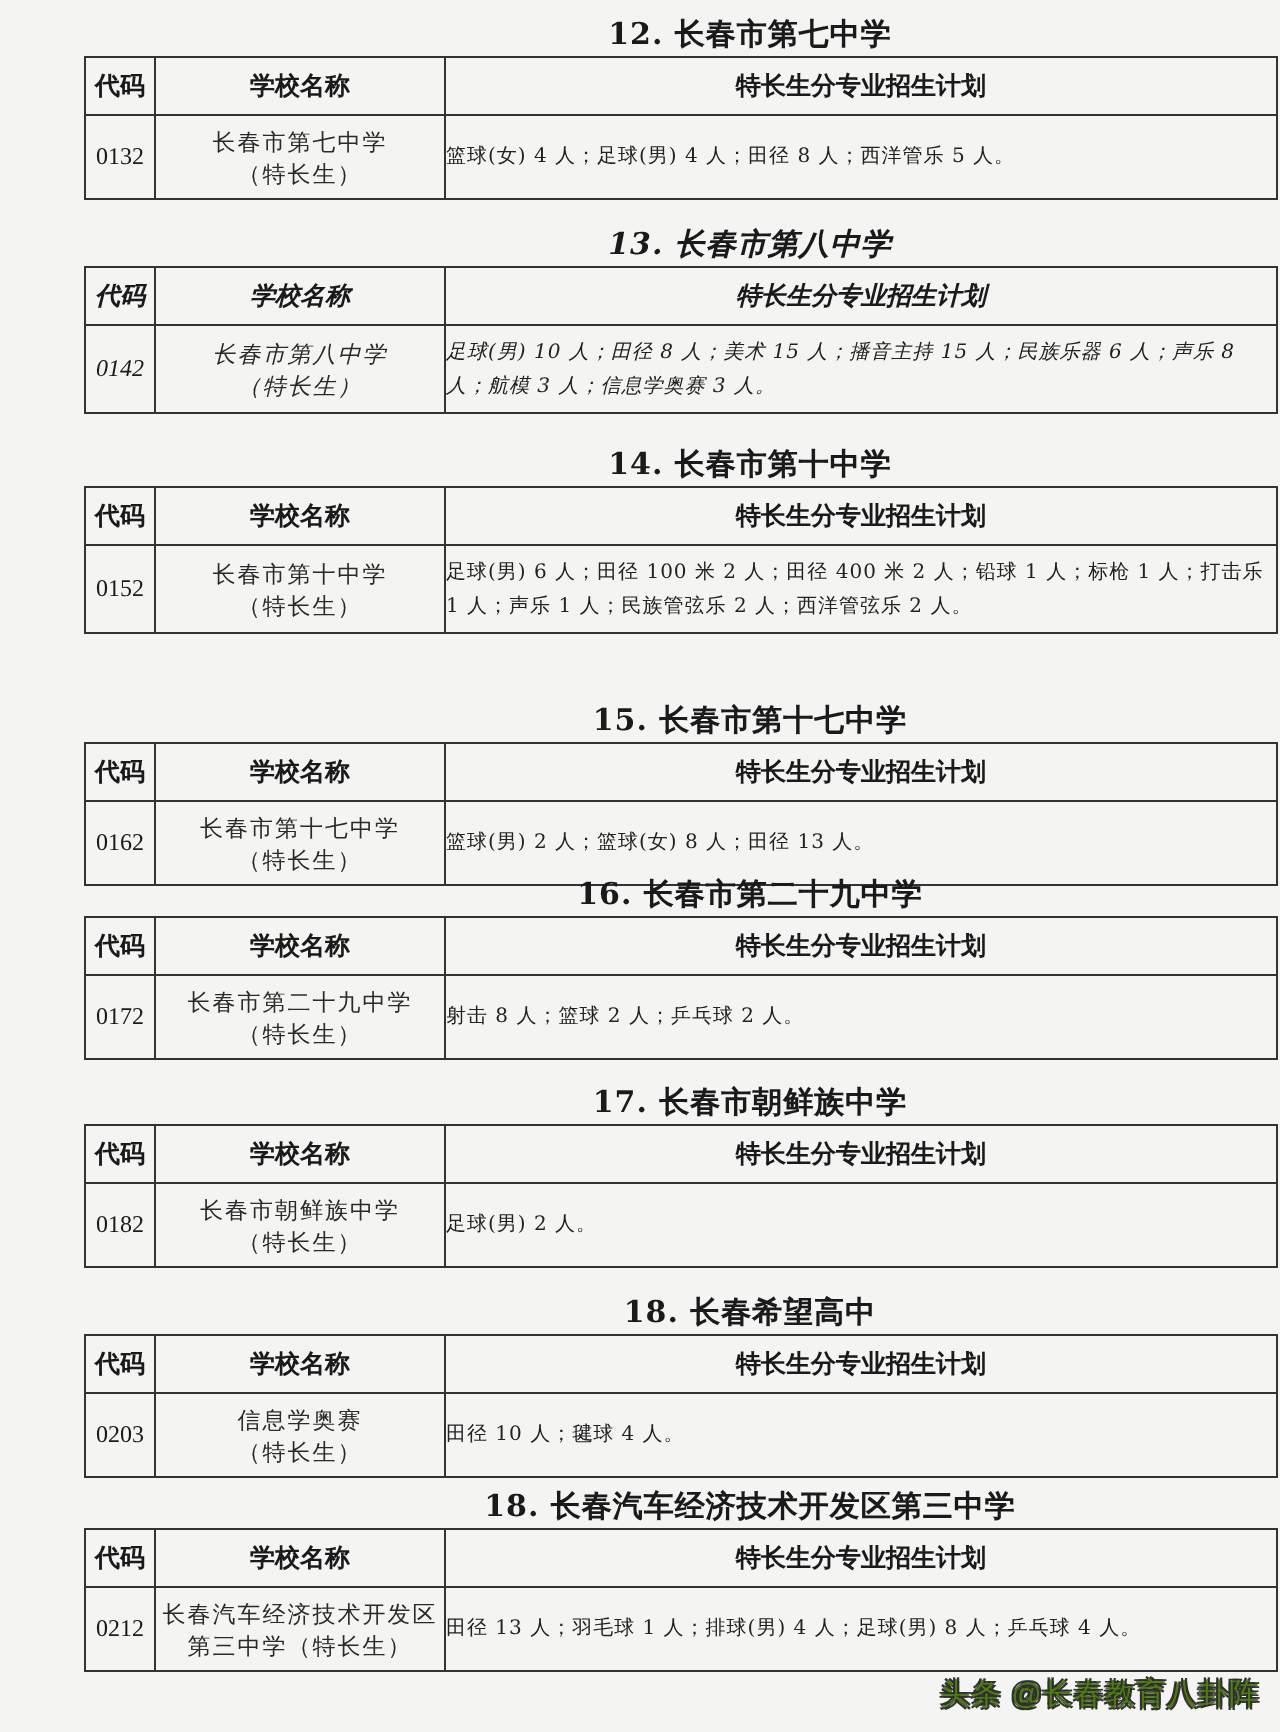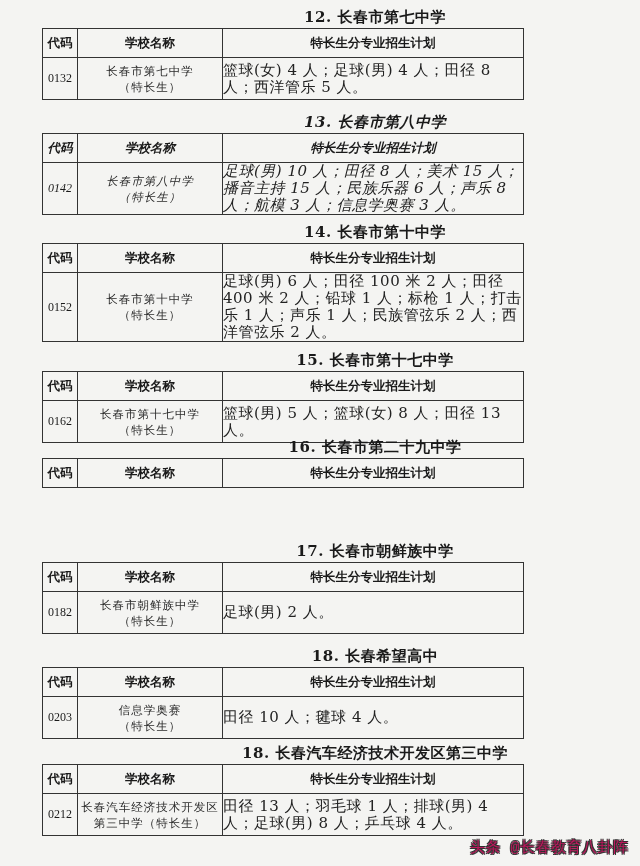--- a/index.html
+++ b/index.html
@@ -12,21 +12,21 @@
   }
   .page { position:absolute; left:0; top:0; width:640px; height:866px; }
   .section { position:absolute; left:42px; width:606px; }
   .sec-title {
     text-align:center; font-size:15px; font-weight:bold;
     height:22px; line-height:22px; letter-spacing:0.5px;
     font-family: "DejaVu Serif", "Liberation Serif", serif;
     padding-left:60px;
   }
   table.plan {
-    border-collapse:collapse; width:482px; table-layout:fixed;
+    border-collapse:collapse; width:597px; table-layout:fixed;
     border:1.5px solid #222;
   }
   table.plan td, table.plan th {
     border:1px solid #333; padding:0; vertical-align:middle;
   }
   th {
     font-family: "DejaVu Sans", "Liberation Sans", sans-serif;
     font-weight:bold; font-size:12.5px; height:28px; text-align:center;
   }
   col.c-code { width:35px; }
@@ -34,29 +34,29 @@
   td.code {
     font-family:"Liberation Serif", "DejaVu Serif", serif;
     font-size:12px; text-align:center;
   }
   td.name {
     text-align:center; font-size:11.5px; line-height:16px; letter-spacing:1px;
     color:#2a2a2a;
   }
   td.name span { display:block; }
   td.plan-text {
-    font-size:15px; line-height:17px; padding:3px 6px; color:#222;
+    font-size:10px; line-height:17px; padding:3px 6px; color:#222;
     letter-spacing:0.5px;
   }
   .row-data { height:42px; }
   .row-data.tall { height:44px; }
   .watermark {
     position:absolute; left:470px; top:838px;
-    font-family:Liberation Mono, monospace;
-    font-size:15px; color:#be185d;
+    font-family:Liberation Sans, sans-serif;
+    font-size:15px; color:#4d7c0f;
     text-shadow: 0 0 1px #222, 1px 1px 0 #333, -1px -1px 0 #333, 1px -1px 0 #333, -1px 1px 0 #333;
     letter-spacing:0.5px;
   }
 </style>
 </head>
 <body>
 
 <div class="page">
 
   <div class="section" style="top:6px;">
@@ -150,40 +150,48 @@
         <th>代码</th>
         <th>学校名称</th>
         <th>特长生分专业招生计划</th>
       </tr>
       <tr class="row-data">
         <td class="code">0162</td>
         <td class="name">
           <span>长春市第十七中学</span>
           <span>（特长生）</span>
         </td>
-        <td class="plan-text">篮球(男) 5 人；篮球(女) 8 人；田径 13 人。</td>
+        <td class="plan-text">篮球(男) 2 人；篮球(女) 8 人；田径 13 人。</td>
       </tr>
     </tbody>
       </table>
   </div>
 
   <div class="section" style="top:436px;">
     <div class="sec-title">16. 长春市第二十九中学</div>
     <table class="plan">
       <colgroup>
           <col class="c-code">
           <col class="c-name">
           <col>
         </colgroup>
       <tbody>
           <tr>
         <th>代码</th>
         <th>学校名称</th>
         <th>特长生分专业招生计划</th>
       </tr>
+      <tr class="row-data">
+        <td class="code">0172</td>
+        <td class="name">
+          <span>长春市第二十九中学</span>
+          <span>（特长生）</span>
+        </td>
+        <td class="plan-text">射击 8 人；篮球 2 人；乒乓球 2 人。</td>
+      </tr>
     </tbody>
       </table>
   </div>
 
   <div class="section" style="top:540px;">
     <div class="sec-title">17. 长春市朝鲜族中学</div>
     <table class="plan">
       <colgroup>
           <col class="c-code">
           <col class="c-name">

